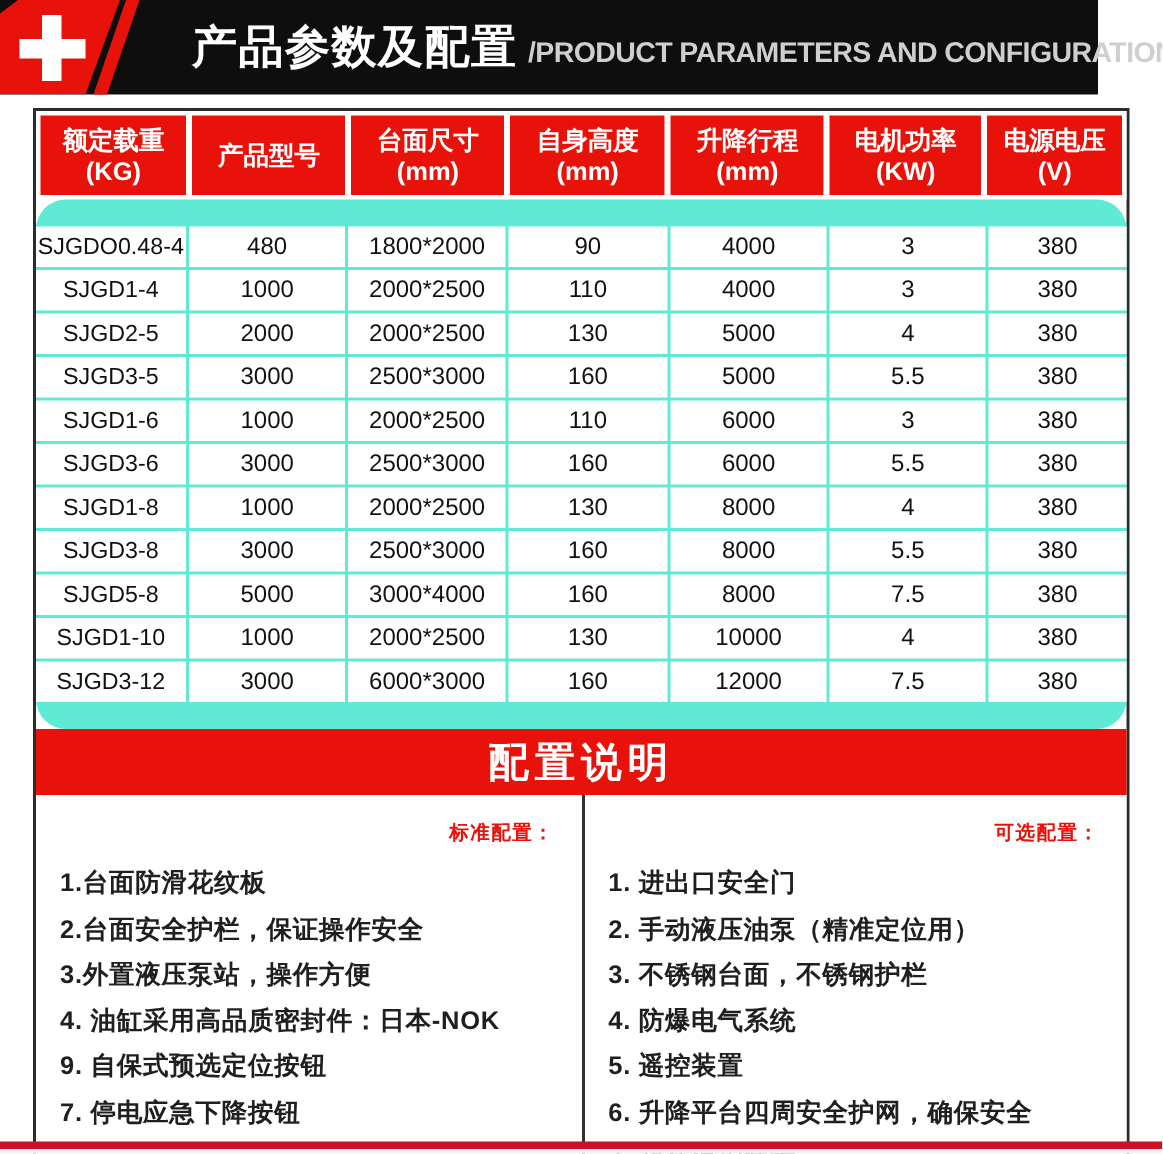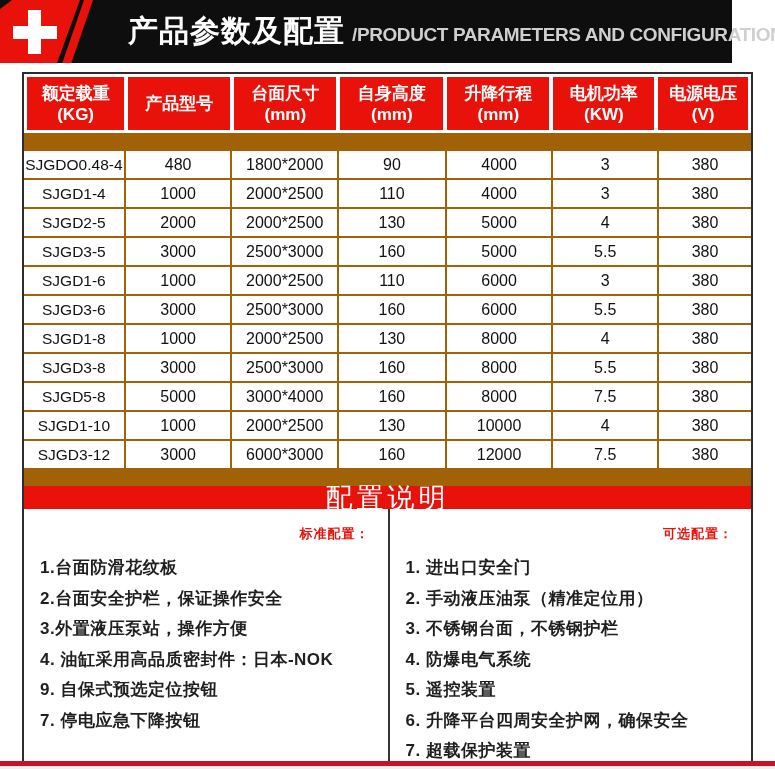--- a/index.html
+++ b/index.html
@@ -22,29 +22,29 @@
   .cross-h { position:absolute; left:13px; top:26px; width:44px; height:13px; background:#fff; }
   .titles { margin-left:128px; display:flex; align-items:baseline; gap:7px; white-space:nowrap; }
   .t-cn { color:#ffffff; font-size:30px; font-weight:bold; letter-spacing:1px; }
   .t-en { color:#cfcfcf; font-size:19px; font-weight:600; letter-spacing:-0.4px; }
 
   
   .sheet { position:absolute; left:22px; top:72px; width:731px; border:2px solid #2c2c2c; background:#ffffff; }
   .thead { display:grid; grid-template-columns:var(--cols); gap:4px; padding:3px; height:59px; background:#ffffff; }
   .th { background:var(--red); color:#ffffff; font-size:17px; font-weight:bold;
         display:flex; flex-direction:column; align-items:center; justify-content:center; line-height:21px; text-align:center; }
-  .tbody { background:#a16207; padding:18px 0; }
+  .tbody { background:#5eead4; padding:18px 0;border-radius:20px; }
   .tr { display:grid; grid-template-columns:var(--cols); column-gap:2px; }
   .tr + .tr { margin-top:2px; }
   .td { background:#ffffff; height:27px; display:flex; align-items:center; justify-content:center;
         font-size:16px; color:#111111; }
   .td.model { font-size:15.5px; }
 
-  .banner { background:var(--red); height:23px; display:flex; align-items:center; justify-content:center;
-            color:#ffffff; font-size:27px; font-weight:normal; letter-spacing:4px; }
+  .banner { background:var(--red); height:44px; display:flex; align-items:center; justify-content:center;
+            color:#ffffff; font-size:27px; font-weight:bold; letter-spacing:4px; }
 
   .config { display:flex; background:#ffffff; }
   .config section { width:50%; min-height:254px; padding:12px 18px 16px 16px; }
   .config section.optional { border-left:2px solid var(--dark); }
   .config h2 { color:var(--red); font-size:13px; font-weight:bold; margin:4px 0 10px; letter-spacing:1px;text-align:right; }
   .config ul { list-style:none; }
   .config li { font-size:17px; color:#1f1f1f; font-weight:600; line-height:30.5px; letter-spacing:0.5px; }
 
   
   .bottom-stripe { position:absolute; left:0; top:761px; width:775px; height:5px; background:#c81228; }

